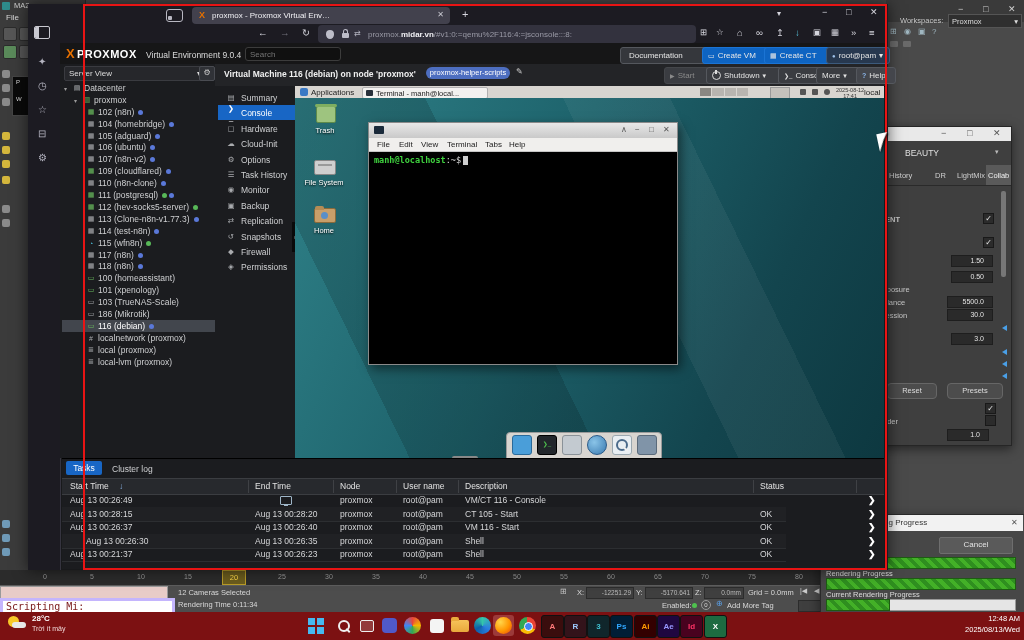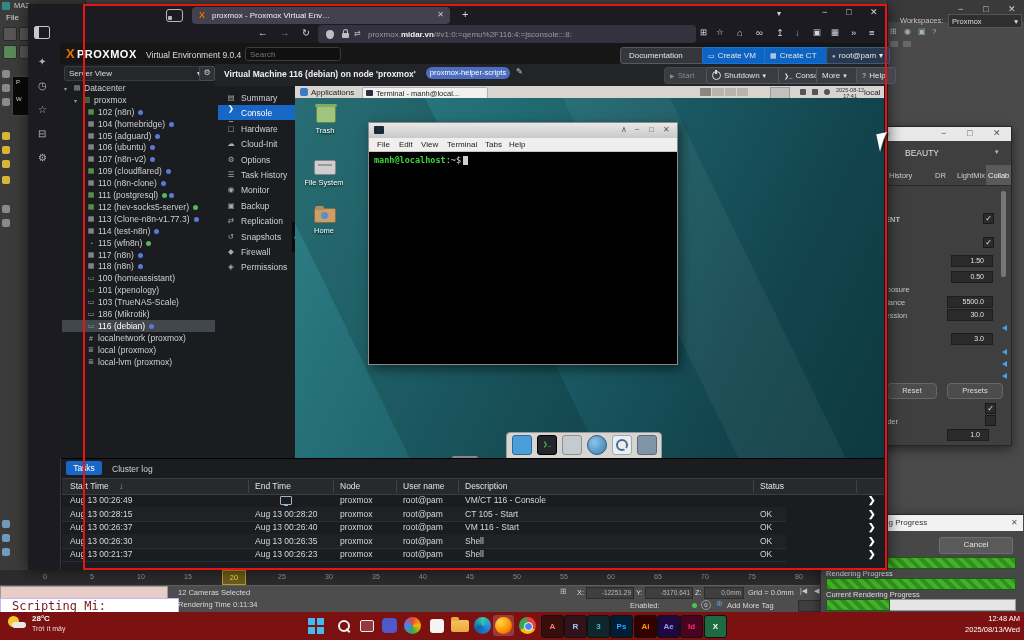--- a/index.html
+++ b/index.html
@@ -246,36 +246,36 @@
   <span class="tick" style="left:560px">55</span>
   <span class="tick" style="left:607px">60</span>
   <span class="tick" style="left:654px">65</span>
   <span class="tick" style="left:701px">70</span>
   <span class="tick" style="left:748px">75</span>
   <span class="tick" style="left:795px">80</span>
   <div class="abs" style="left:222px;top:570px;width:22px;height:13px;background:#6b5c1d;border:1px solid #b89b28;font-size:7.5px;color:#ffd84a;text-align:center;line-height:13px">20</div>
 
   <div class="abs" style="left:0;top:585px;width:1024px;height:27px;background:#4d4d4d;border-top:1px solid #5d5d5d"></div>
   <div class="abs" style="left:0;top:586px;width:166px;height:12px;background:#e8ccc8;border:1px solid #9a9a9a"></div>
-  <div class="abs mono" style="left:0;top:598px;width:166px;height:13px;background:#fff;border:1px solid #c4b5fd;font-size:12px;color:#7a1a1a;padding-left:11px">Scripting Mi:</div>
+  <div class="abs mono" style="left:0;top:598px;width:166px;height:13px;background:#fff;border:3px solid #c4b5fd;font-size:10px;color:#7a1a1a;padding-left:3px">Scripting Mi:</div>
   <div class="abs sbtxt" style="left:178px;top:588px">12 Cameras Selected</div>
   <div class="abs sbtxt" style="left:178px;top:600px">Rendering Time  0:11:34</div>
   <span class="abs" style="left:560px;top:587px;font-size:8px;color:#c0c0c0">⊞</span>
   <span class="abs sbtxt" style="left:577px;top:588px">X:</span>
   <div class="coordbox" style="left:586px;width:42px">-12251.29</div>
   <span class="abs sbtxt" style="left:636px;top:588px">Y:</span>
   <div class="coordbox" style="left:645px;width:42px">-5170.641</div>
   <span class="abs sbtxt" style="left:695px;top:588px">Z:</span>
   <div class="coordbox" style="left:704px;width:34px">0.0mm</div>
   <span class="abs sbtxt" style="left:748px;top:588px">Grid = 0.0mm</span>
   <span class="abs" style="left:800px;top:587px;font-size:7px;color:#ccc">|◀</span>
   <span class="abs" style="left:814px;top:587px;font-size:7px;color:#ccc">◀</span>
   <span class="abs" style="left:824px;top:587px;font-size:7px;color:#ccc">▶</span>
   <span class="abs" style="left:834px;top:587px;font-size:7px;color:#ccc">▶|</span>
-  <span class="abs sbtxt" style="left:630px;top:601px">Enabled:</span>
+  <span class="abs sbtxt" style="left:662px;top:601px">Enabled:</span>
   <span class="abs" style="left:692px;top:603px;width:5px;height:5px;border-radius:50%;background:#4ec24e"></span>
   <span class="abs" style="left:701px;top:600px;width:8px;height:8px;border:1px solid #999;border-radius:50%;font-size:6px;color:#ddd;text-align:center;line-height:8px">0</span>
   <span class="abs" style="left:716px;top:599px;font-size:8px;color:#5aa0e8">⊕</span>
   <span class="abs sbtxt" style="left:727px;top:601px">Add More Tag</span>
   <div class="coordbox" style="left:798px;top:600px;width:26px">20</div>
 
   <div class="abs pdlg">
     <div class="abs" style="left:0;top:0;width:202px;height:16px;background:#f2f2f2"></div>
     <span class="abs" style="left:35px;top:3px;font-size:8px;color:#333">Rendering Progress</span>
     <span class="abs" style="left:190px;top:3px;font-size:8px;color:#555">✕</span>
@@ -720,21 +720,21 @@
     <div class="trrow" style="top:520px">
       <span class="tc" style="left:8px">Aug 13 00:26:37</span>
       <span class="tc" style="left:193px">Aug 13 00:26:40</span>
       <span class="tc" style="left:278px">proxmox</span>
       <span class="tc" style="left:341px">root@pam</span>
       <span class="tc" style="left:403px">VM 116 - Start</span>
       <span class="tc" style="left:698px">OK</span>
       <span class="chev">❯</span>
     </div>
     <div class="trrow alt" style="top:534px">
-      <span class="tc" style="left:8px">Aug 13 00:26:30</span>
+      <span class="tc" style="left:24px">Aug 13 00:26:30</span>
       <span class="tc" style="left:193px">Aug 13 00:26:35</span>
       <span class="tc" style="left:278px">proxmox</span>
       <span class="tc" style="left:341px">root@pam</span>
       <span class="tc" style="left:403px">Shell</span>
       <span class="tc" style="left:698px">OK</span>
       <span class="chev">❯</span>
     </div>
     <div class="trrow" style="top:547px">
       <span class="tc" style="left:8px">Aug 13 00:21:37</span>
       <span class="tc" style="left:193px">Aug 13 00:26:23</span>

